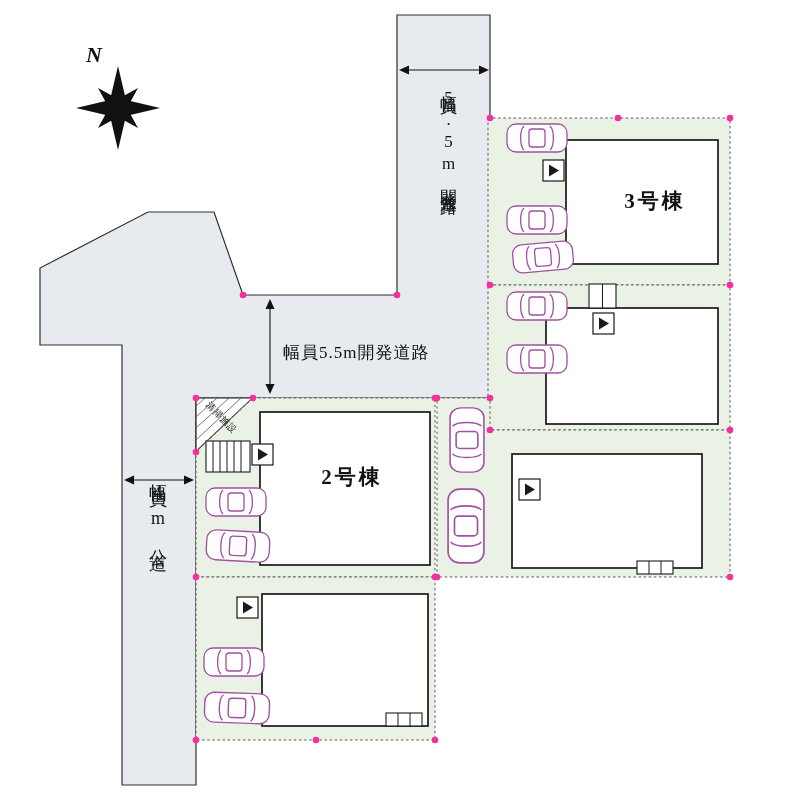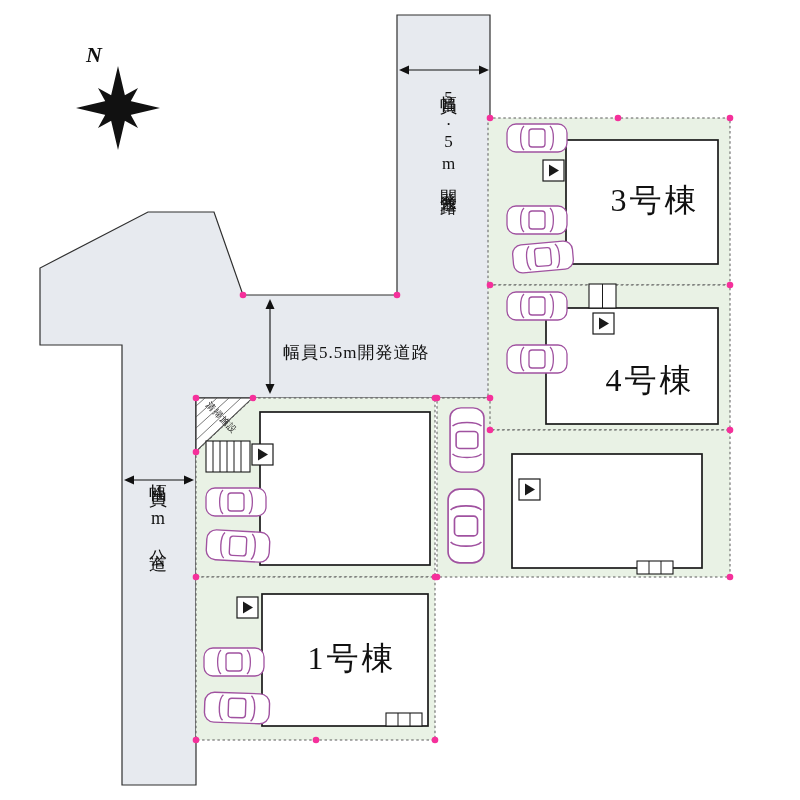--- a/index.html
+++ b/index.html
@@ -1,20 +1,20 @@
 <!DOCTYPE html>
 <html><head>
 <meta charset="utf-8">
 <style>
   body{margin:0;background:#fff}
   .stage{position:relative;width:800px;height:800px;background:#fff;overflow:hidden;
          font-family:"Liberation Serif","DejaVu Serif",serif;color:#111}
   .stage > svg{position:absolute;left:0;top:0}
   .lbl{position:absolute;white-space:nowrap;user-select:none}
-  .unit{font-size:32px;letter-spacing:3px;transform:translate(-50%,-50%);font-weight:400}
+  .unit{font-size:21px;letter-spacing:3px;transform:translate(-50%,-50%);font-weight:700}
   .vtext{writing-mode:vertical-rl;text-orientation:upright;font-size:17px;letter-spacing:3px}
   .hroad{font-size:17px;letter-spacing:1px}
   .north{font-size:22px;font-style:italic;font-weight:bold}
   .facility{font-size:9px;letter-spacing:1px;transform:rotate(46deg);transform-origin:left top}
   
   .road{stroke:#2f2f2f;stroke-width:1.2}
   .plot{stroke:#5a5a5a;stroke-width:1;stroke-dasharray:2.5 2.6}
   .house{fill:#fff;stroke:#1a1a1a;stroke-width:1.7}
   .thin{fill:#fff;stroke:#1a1a1a;stroke-width:1.1}
   .car{stroke:#a052a0;stroke-width:1.3;fill:#fff}
@@ -170,15 +170,14 @@
 
   <div class="lbl vtext" style="left:437px;top:82px">幅員5.5m開発道路</div>
 
   <div class="lbl hroad" style="left:283px;top:341px">幅員5.5m開発道路</div>
 
   <div class="lbl vtext" style="left:146px;top:470px;font-size:18px;letter-spacing:6px">幅員4m公道</div>
 
   <div class="lbl facility" style="left:212px;top:399px">清掃施設</div>
 
   <div class="lbl unit" style="left:655px;top:201px">3号棟</div>
-  <div class="lbl unit" style="left:650px;top:381px">4号棟</div>
-  <div class="lbl unit" style="left:352px;top:659px">1号棟</div>
+  <div class="lbl unit" style="left:352px;top:477px">2号棟</div>
 </div>
 
 </body></html>

